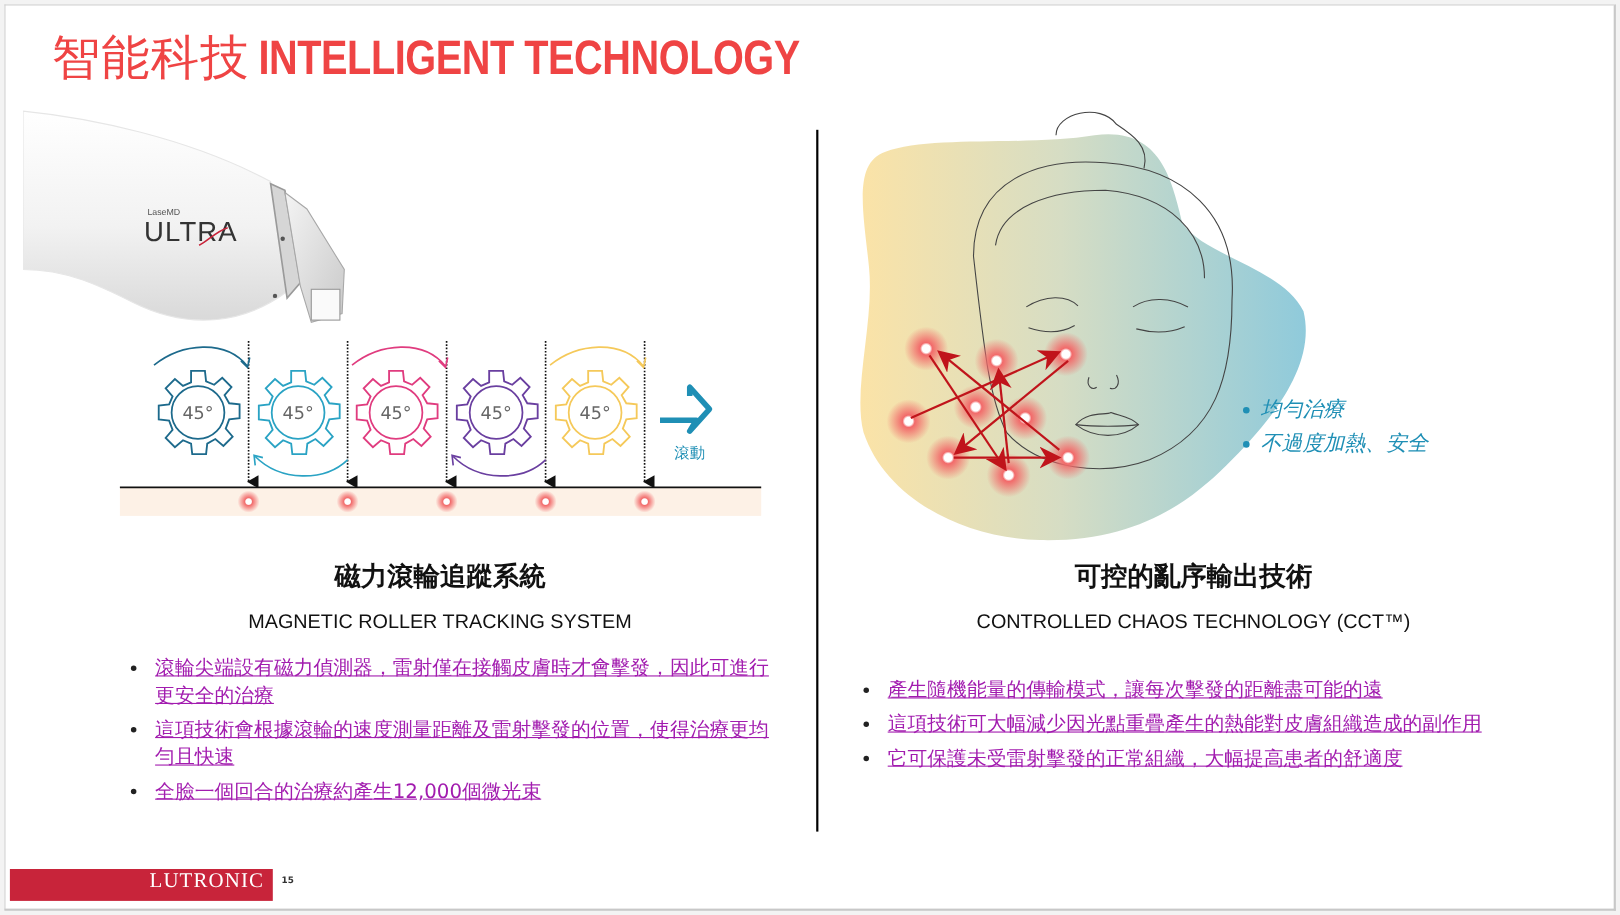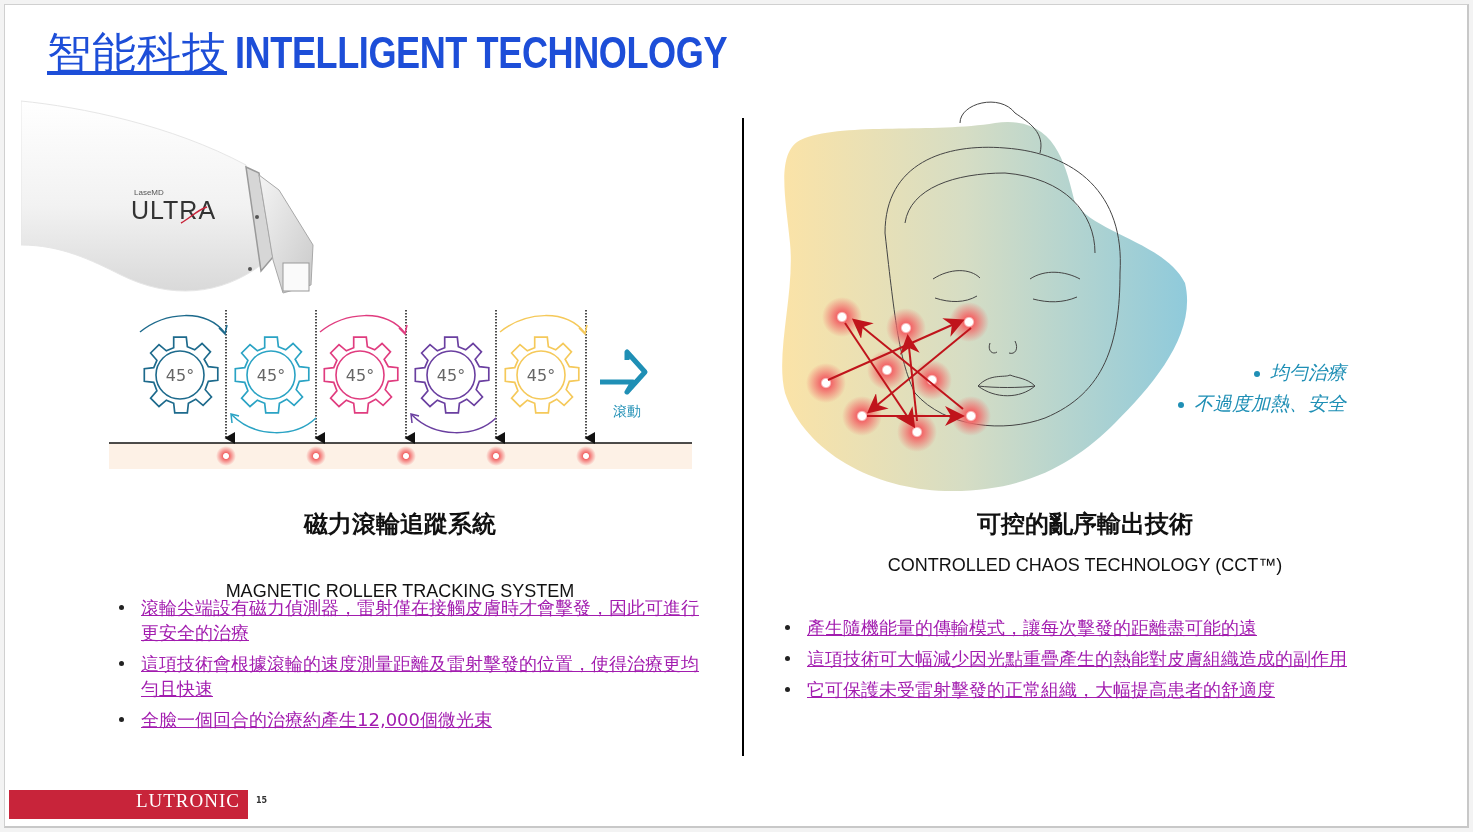--- a/index.html
+++ b/index.html
@@ -1,25 +1,25 @@
 <!DOCTYPE html>
 <html><head>
 <meta charset="utf-8">
 <style>
   html,body{margin:0;padding:0;background:#f3f3f3;}
   body{width:1473px;height:832px;position:relative;overflow:hidden;font-family:"DejaVu Sans","Liberation Sans",sans-serif;}
   .slide{position:absolute;left:4px;top:4px;width:1465px;height:824px;background:#fff;border-right:2px solid #c8c8c8;border-bottom:2px solid #c8c8c8;border-left:1px solid #d0d0d0;border-top:1px solid #d0d0d0;box-sizing:border-box;}
-  .title{position:absolute;left:42px;top:22px;font-size:44px;line-height:52px;color:#1d4ed8;white-space:nowrap;text-decoration:underline;}
+  .title{position:absolute;left:42px;top:22px;font-size:44px;line-height:52px;color:#ef4444;white-space:nowrap;}
   .title .zh{font-family:"DejaVu Sans",sans-serif;font-weight:normal;letter-spacing:1px;}
   .title .en{font-family:"Liberation Sans",sans-serif;font-weight:bold;transform:scaleX(0.82);display:inline-block;transform-origin:left center;margin-left:8px;letter-spacing:-0.5px;}
   .divider{position:absolute;left:737px;top:113px;width:2px;height:638px;background:#000;}
   .device{position:absolute;left:16px;top:90px;width:300px;height:210px;}
   .roller{position:absolute;left:100px;top:295px;width:600px;height:180px;}
   .face{position:absolute;left:760px;top:88px;width:440px;height:410px;}
-  .benefits{position:absolute;left:1173px;top:352px;text-align:right;}
+  .benefits{position:absolute;left:1125px;top:352px;}
   .benefits li{list-style:none;color:#1f8fb5;font-style:italic;font-size:19px;line-height:31px;white-space:nowrap;}
   .benefits li .dot{display:inline-block;width:6px;height:6px;border-radius:50%;background:#1f8fb5;margin-right:10px;vertical-align:middle;}
   .sec-title{position:absolute;font-size:24px;font-weight:bold;color:#111;text-align:center;white-space:nowrap;}
   .sec-sub{position:absolute;font-family:"Liberation Sans",sans-serif;font-size:18px;color:#111;text-align:center;white-space:nowrap;}
   .bullets{position:absolute;margin:0;padding:0;}
   .bullets li{list-style:none;position:relative;padding-left:26px;font-size:18px;line-height:25px;color:#a21caf;margin-bottom:6px;text-decoration:underline;}
   .bullets li::before{content:"";position:absolute;left:4px;top:10px;width:5px;height:5px;border-radius:50%;background:#222;}
   .logo-bar{position:absolute;left:4px;top:785px;width:239px;height:29px;background:#c8243a;}
   .logo-text{position:absolute;right:8px;top:0;color:#fff;font-family:"Liberation Serif",serif;font-size:19px;line-height:21px;letter-spacing:1px;}
   .page-num{position:absolute;left:251px;top:791px;font-size:8px;font-weight:bold;color:#333;}
@@ -192,21 +192,21 @@
       </g>
     </svg>
   </div>
 
   <ul class="benefits" style="margin:0;padding:0;">
     <li><span class="dot"></span><span>均勻治療</span></li>
     <li><span class="dot"></span><span>不過度加熱、安全</span></li>
   </ul>
 
   <div class="sec-title" style="left:100px;width:590px;top:503px;">磁力滾輪追蹤系統</div>
-  <div class="sec-sub" style="left:100px;width:590px;top:576px;text-align:center;">MAGNETIC ROLLER TRACKING SYSTEM</div>
+  <div class="sec-sub" style="left:100px;width:590px;top:550px;text-align:center;">MAGNETIC ROLLER TRACKING SYSTEM</div>
   <ul class="bullets" style="left:110px;top:590px;width:590px;">
     <li>滾輪尖端設有磁力偵測器，雷射僅在接觸皮膚時才會擊發，因此可進行更安全的治療</li>
     <li>這項技術會根據滾輪的速度測量距離及雷射擊發的位置，使得治療更均勻且快速</li>
     <li>全臉一個回合的治療約產生12,000個微光束</li>
   </ul>
 
   <div class="sec-title" style="left:780px;width:600px;top:503px;">可控的亂序輸出技術</div>
   <div class="sec-sub" style="left:780px;width:600px;top:550px;">CONTROLLED CHAOS TECHNOLOGY (CCT™)</div>
   <ul class="bullets" style="left:776px;top:610px;width:590px;">
     <li>產生隨機能量的傳輸模式，讓每次擊發的距離盡可能的遠</li>

